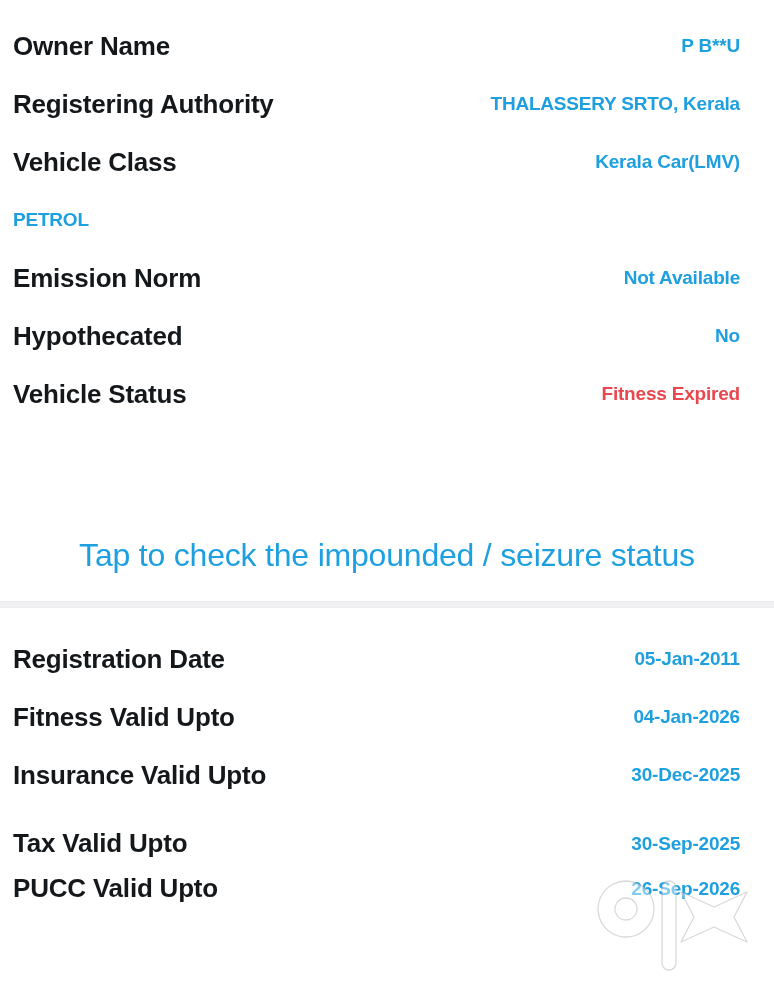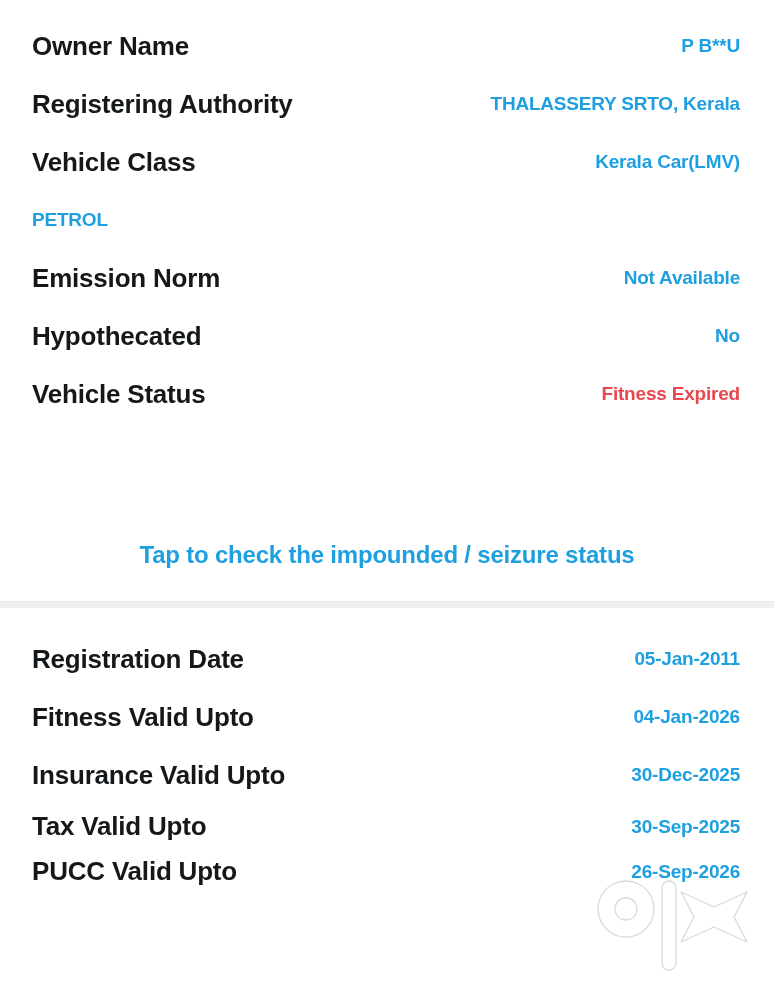--- a/index.html
+++ b/index.html
@@ -11,21 +11,21 @@
   }
   *{margin:0;padding:0;box-sizing:border-box;}
   html,body{width:774px;height:1000px;}
   body{
     position:relative;
     width:774px;height:1000px;
     background:var(--bg-white);
     font-family:"Liberation Sans",sans-serif;
     overflow:hidden;
   }
-  .card{padding-left:32px;padding-right:34px;}
+  .card{padding-left:13px;padding-right:34px;}
   .card-top{padding-top:17px;}
   .row{
     display:flex;
     align-items:center;
     justify-content:space-between;
     height:58px;
   }
   .row.compact{height:45px;}
   .label{
     font-size:26px;
@@ -44,38 +44,38 @@
   }
   .value.red{color:var(--alert-red);margin-left:15px;}
   .link-block{
     margin-top:97px;
     height:58px;
     display:flex;
     align-items:center;
     justify-content:center;
   }
   .link{
-    font-size:24px;
-    font-weight:700;
+    font-size:32px;
+    font-weight:400;
     color:var(--accent-blue);
     letter-spacing:-0.2px;
     cursor:pointer;
     white-space:nowrap;
     margin-top:12px;
   }
   .divider{
     margin-top:23px;
     height:7px;
     width:774px;
     background:var(--divider-gray);
     border-top:1px solid #E9E9EC;
     border-bottom:1px solid #EDEDEF;
   }
   .card-bottom{padding-top:22px;}
-  .gap-before{}
+  .gap-before{margin-top:17px;}
   .watermark{
     position:absolute;
     left:594px;
     top:855px;
     pointer-events:none;
   }
 </style>
 </head>
 <body>
 

